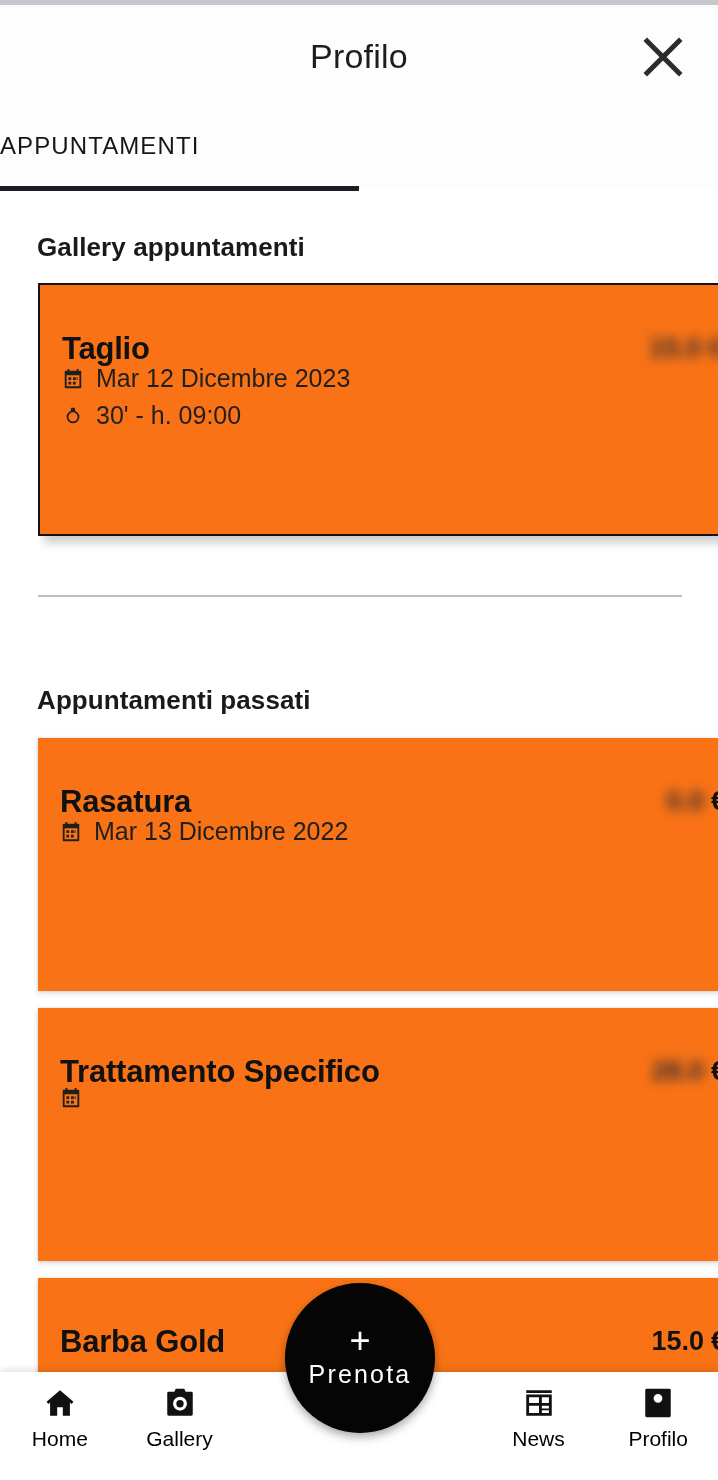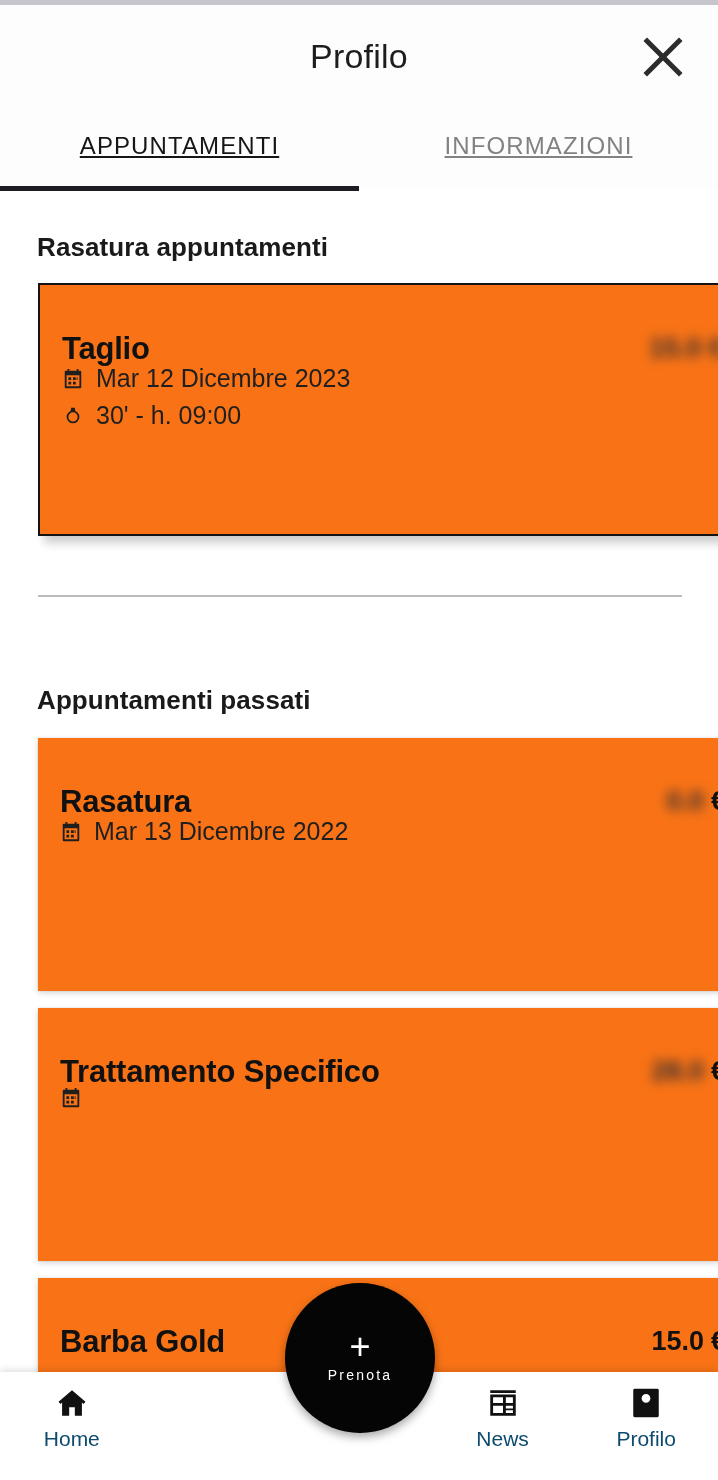--- a/index.html
+++ b/index.html
@@ -63,27 +63,26 @@
     top: 108px; left: 0;
     width: 718px;
     height: 81px;
     background: #fdfdfd;
     display: flex;
   }
   .tab {
     flex: 1;
     display: flex;
     align-items: center;
-    justify-content: center;
+    justify-content: flex-start;
     font-size: 24px;
     letter-spacing: 1.1px;
     cursor: pointer;
     position: relative;
     padding-bottom: 6px;
-    text-decoration: underline;
   }
   .tab.active { color: #161616; font-weight: 400; }
   .tab.inactive { color: #828282; font-weight: 400; }
   .tab-indicator {
     position: absolute;
     top: 186px;
     left: 0;
     width: 359px;
     height: 5px;
     background: #1c1c22;
@@ -205,21 +204,21 @@
     width: 143.6px;
     display: flex;
     flex-direction: column;
     align-items: center;
     gap: 7px;
     cursor: pointer;
   }
   .nav-item.spacer { cursor: default; }
   .nav-label {
     font-size: 21px;
-    color: #0c4a6e;
+    color: #000000;
     font-weight: 400;
   }
   .nav-item svg { display: block; }
 
   
   .fab {
     position: absolute;
     left: 285px;
     top: 1283px;
     width: 150px;
@@ -236,21 +235,21 @@
     z-index: 20;
   }
   .fab-plus {
     color: #ffffff;
     font-size: 36px;
     line-height: 0.8;
     font-weight: 300;
   }
   .fab-label {
     color: #ffffff;
-    font-size: 14px;
+    font-size: 25px;
     letter-spacing: 2.2px;
     font-weight: 400;
   }
 </style>
 </head>
 <body>
 
 <div class="status-strip"></div>
 
 <div class="header">
@@ -262,30 +261,27 @@
         <line x1="39" y1="7" x2="7" y2="39" stroke="#2c2c2c" stroke-width="5" stroke-linecap="square"></line>
       </svg>
     </span>
   </div>
 </div>
 
 <div class="tabs">
   <div class="tab active">
     <span>APPUNTAMENTI</span>
   </div>
-  <div class="tab inactive">
-    <span>INFORMAZIONI</span>
-  </div>
 </div>
 <div class="tab-indicator"></div>
 <div class="tabs-shadow"></div>
 
 <div class="content">
 
-  <div class="section-title upcoming">Rasatura appuntamenti</div>
+  <div class="section-title upcoming">Gallery appuntamenti</div>
 
   <div class="card upcoming">
     <div class="card-row">
       <div class="card-title">Taglio</div>
       <div class="card-price blurred">15.0 €</div>
     </div>
     <div class="meta-line meta-date">
       <span>
         <svg width="22" height="22" viewBox="0 0 24 24" fill="#1f1f1f">
           <path d="M6 1h2v2h8V1h2v2h2a1 1 0 0 1 1 1v17a1 1 0 0 1-1 1H4a1 1 0 0 1-1-1V4a1 1 0 0 1 1-1h2V1zm13 7H5v12h14V8zM7 10h3v3H7v-3zm5 0h3v3h-3v-3zm5 0h-1v3h1v-3zM7 15h3v3H7v-3zm5 0h3v3h-3v-3z"></path>
@@ -364,20 +360,28 @@
 
   <div class="nav-item">
     <span>
       <svg width="34" height="34" viewBox="0 0 24 24" fill="#111111">
         <path d="M12 3 2.5 11.2l1.3 1.5L5 11.7V21h5v-6h4v6h5v-9.3l1.2 1 1.3-1.5z"></path>
       </svg>
     </span>
     <span class="nav-label">Home</span>
   </div>
 
+  <div class="nav-item">
+    <span>
+      <svg width="34" height="34" viewBox="0 0 24 24" fill="#111111">
+        <path d="M9 2h6l1 2h4a1 1 0 0 1 1 1v15a1 1 0 0 1-1 1H4a1 1 0 0 1-1-1V5a1 1 0 0 1 1-1h4l1-2zm3 5.6A4.9 4.9 0 1 0 12 17.4 4.9 4.9 0 0 0 12 7.6zm0 2.3a2.6 2.6 0 1 1 0 5.2 2.6 2.6 0 0 1 0-5.2z"></path>
+      </svg>
+    </span>
+    <span class="nav-label">Gallery</span>
+  </div>
 
   <div class="nav-item spacer"></div>
   <div class="nav-item spacer"></div>
 
   <div class="nav-item">
     <span>
       <svg width="34" height="34" viewBox="0 0 24 24" fill="#111111">
         <path d="M3 3h18v2H3V3zm0 3h18v15H3V6zm2 2v4h7V8H5zm9 0v4h5V8h-5zM5 14v5h7v-5H5zm9 0v1.8h5V14h-5zm0 3.2V19h5v-1.8h-5z"></path>
       </svg>
     </span>

